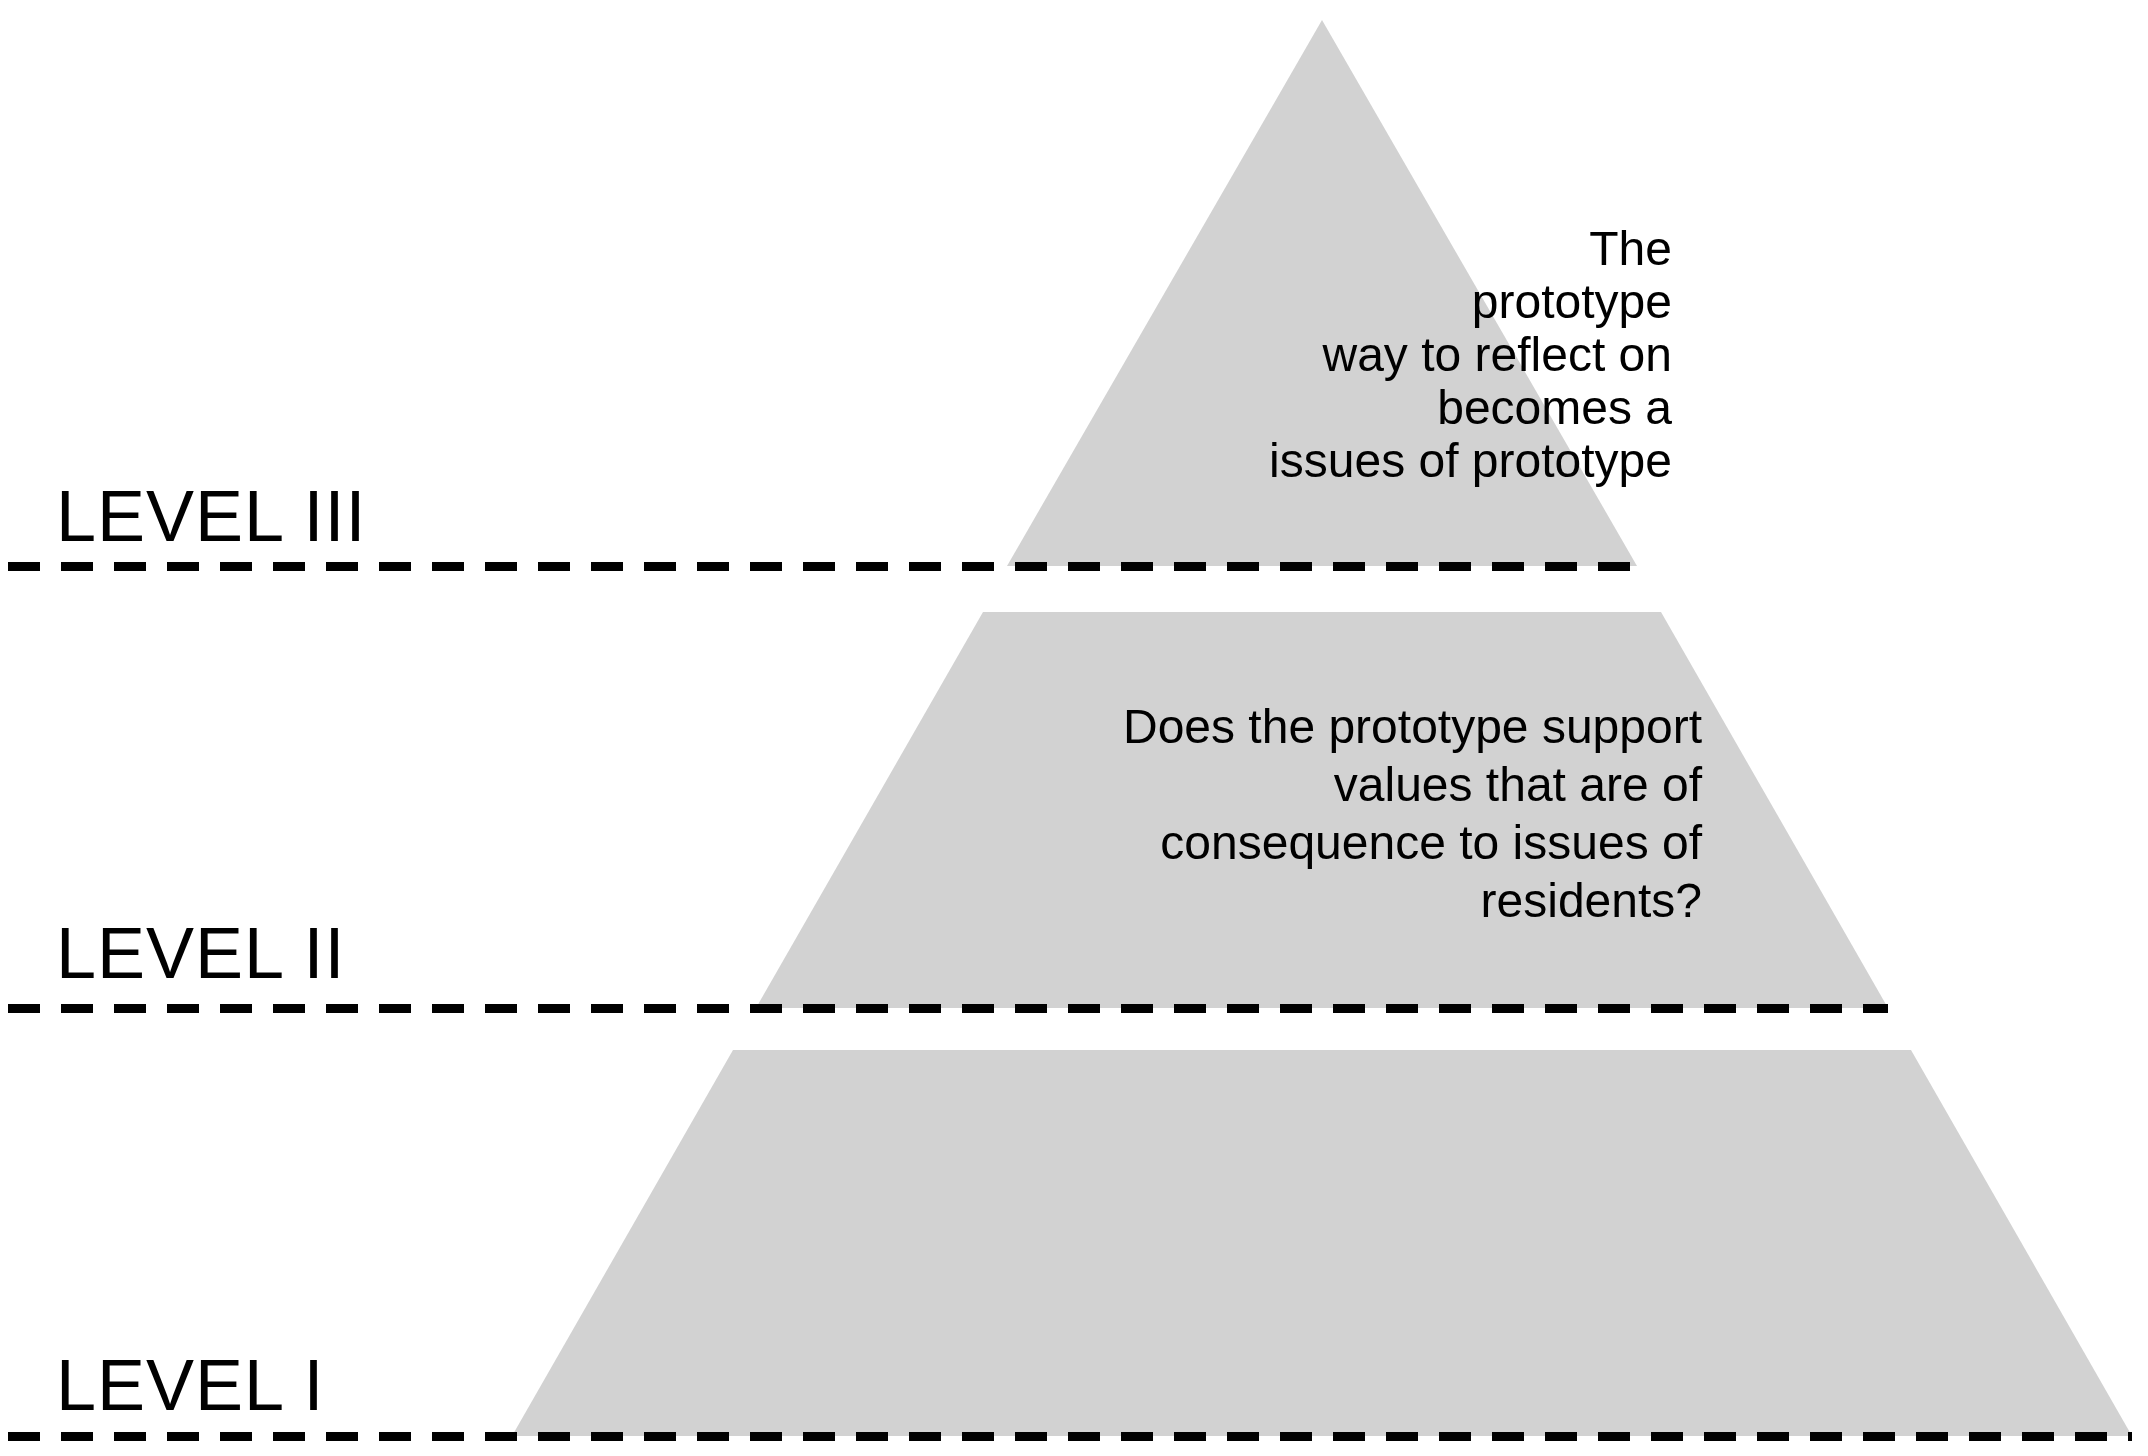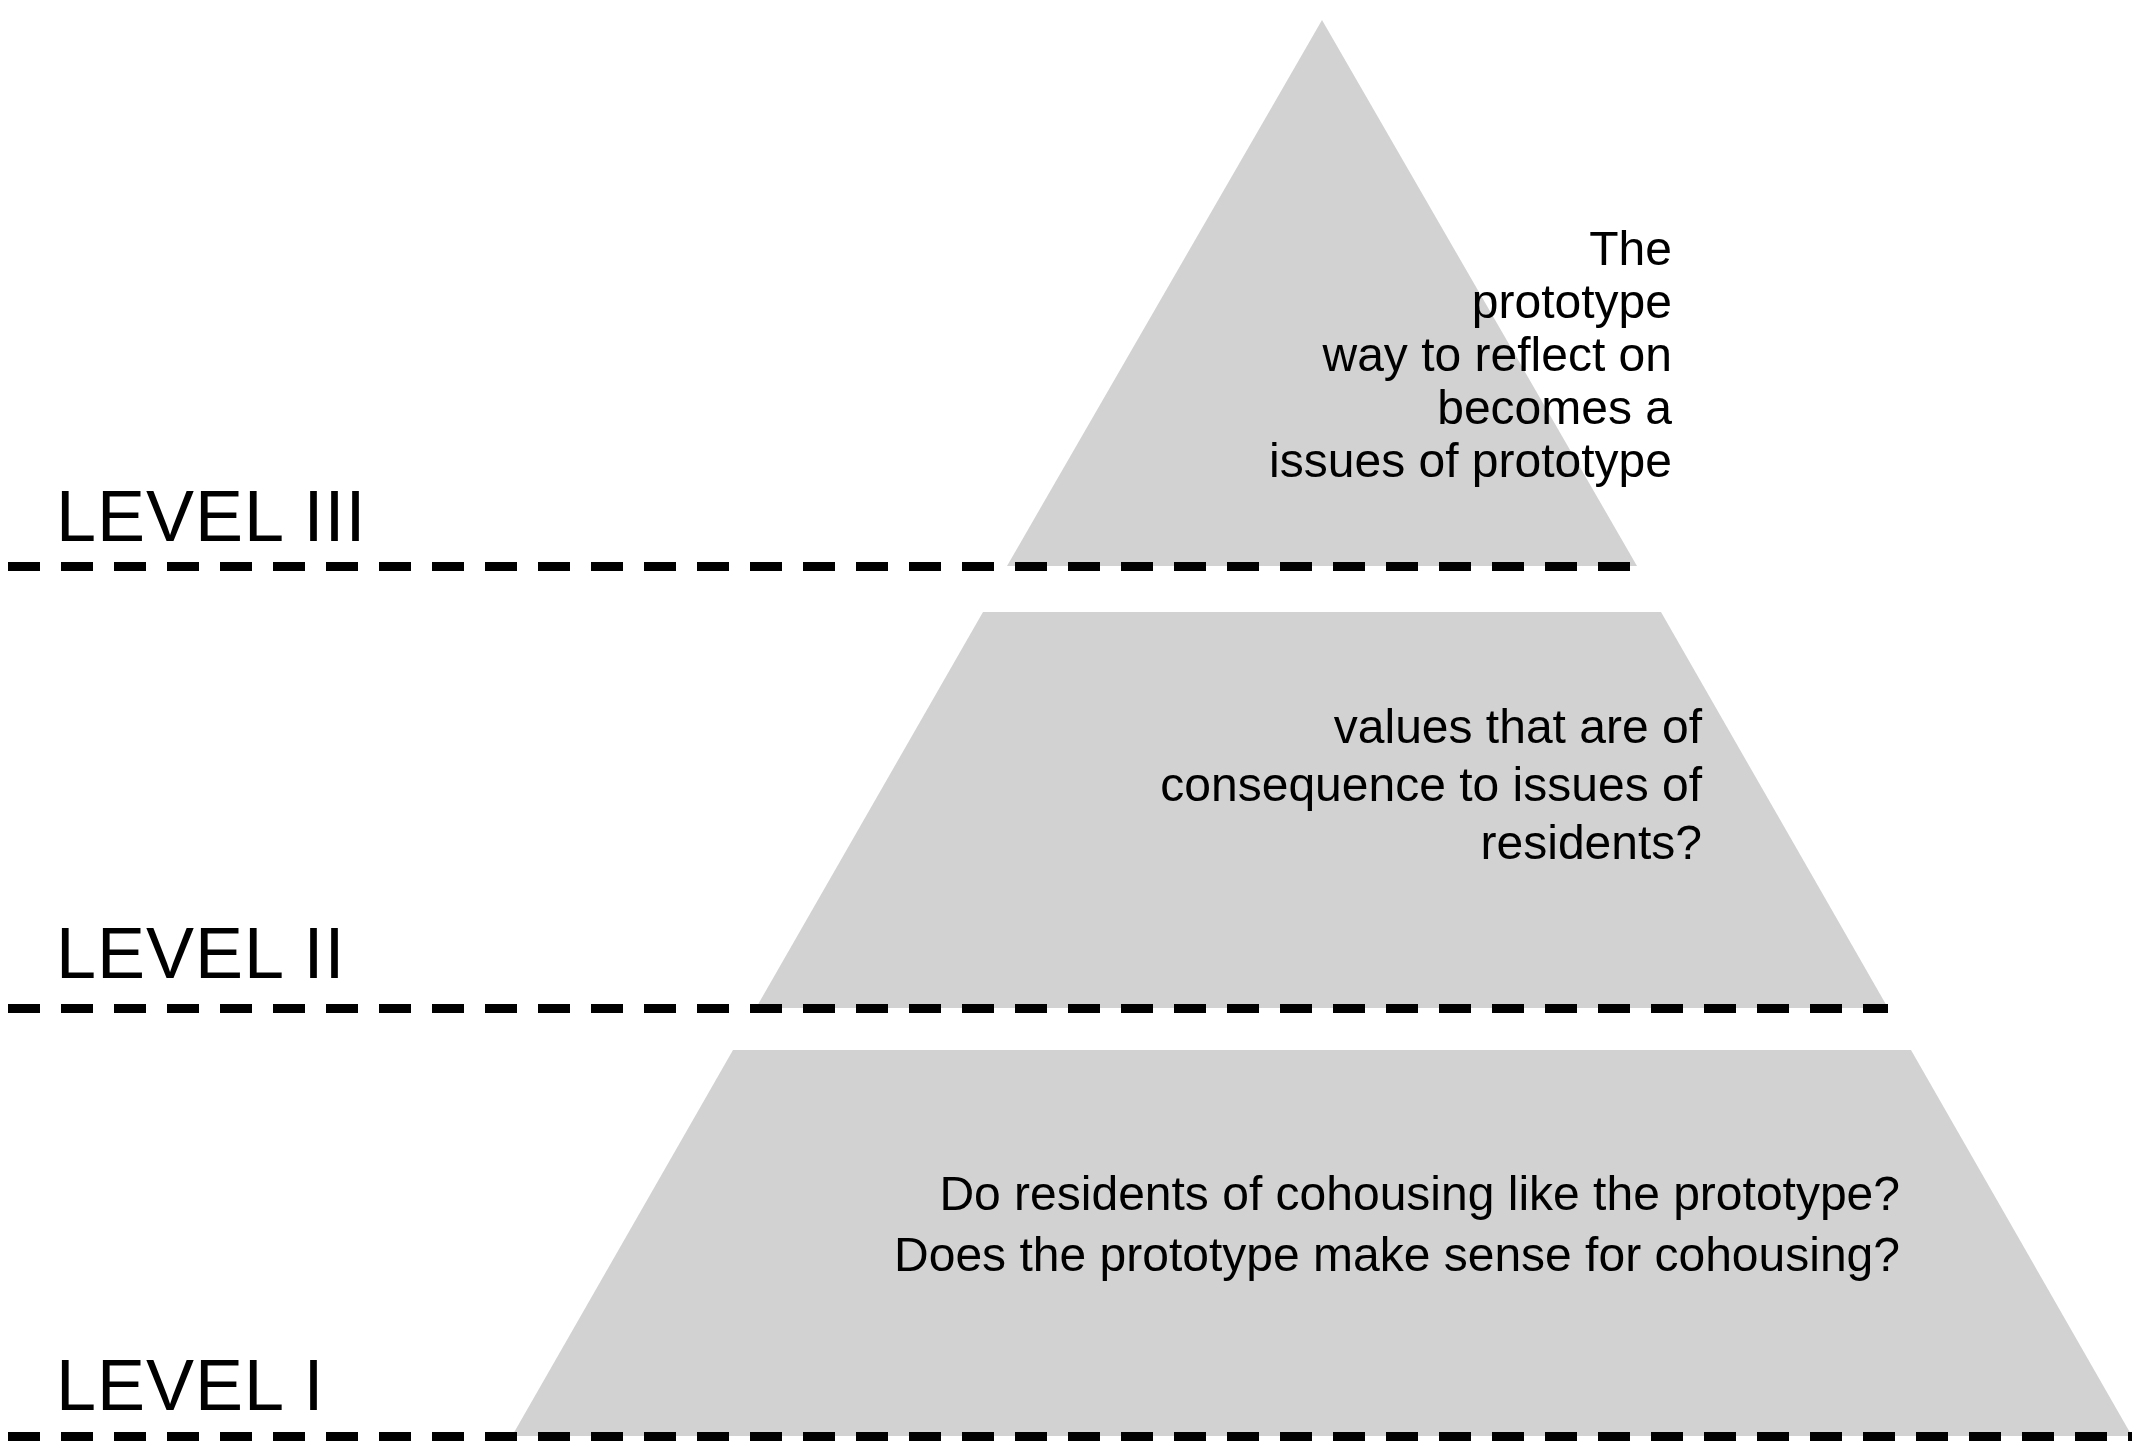--- a/index.html
+++ b/index.html
@@ -80,23 +80,20 @@
 
   <div class="txt t3">
     <div class="line">The</div>
     <div class="line">prototype</div>
     <div class="line">way to reflect on</div>
     <div class="line">becomes a</div>
     <div class="line">issues of prototype</div>
   </div>
 
   <div class="txt t2">
+    <div class="line">Does the prototype support</div>
     <div class="line">values that are of</div>
     <div class="line">consequence to issues of</div>
     <div class="line">residents?</div>
   </div>
 
-  <div class="txt t1">
-    <div class="line">Do residents of cohousing like the prototype?</div>
-    <div class="line">Does the prototype make sense for cohousing?</div>
-  </div>
 
 </div>
 
 </body></html>

